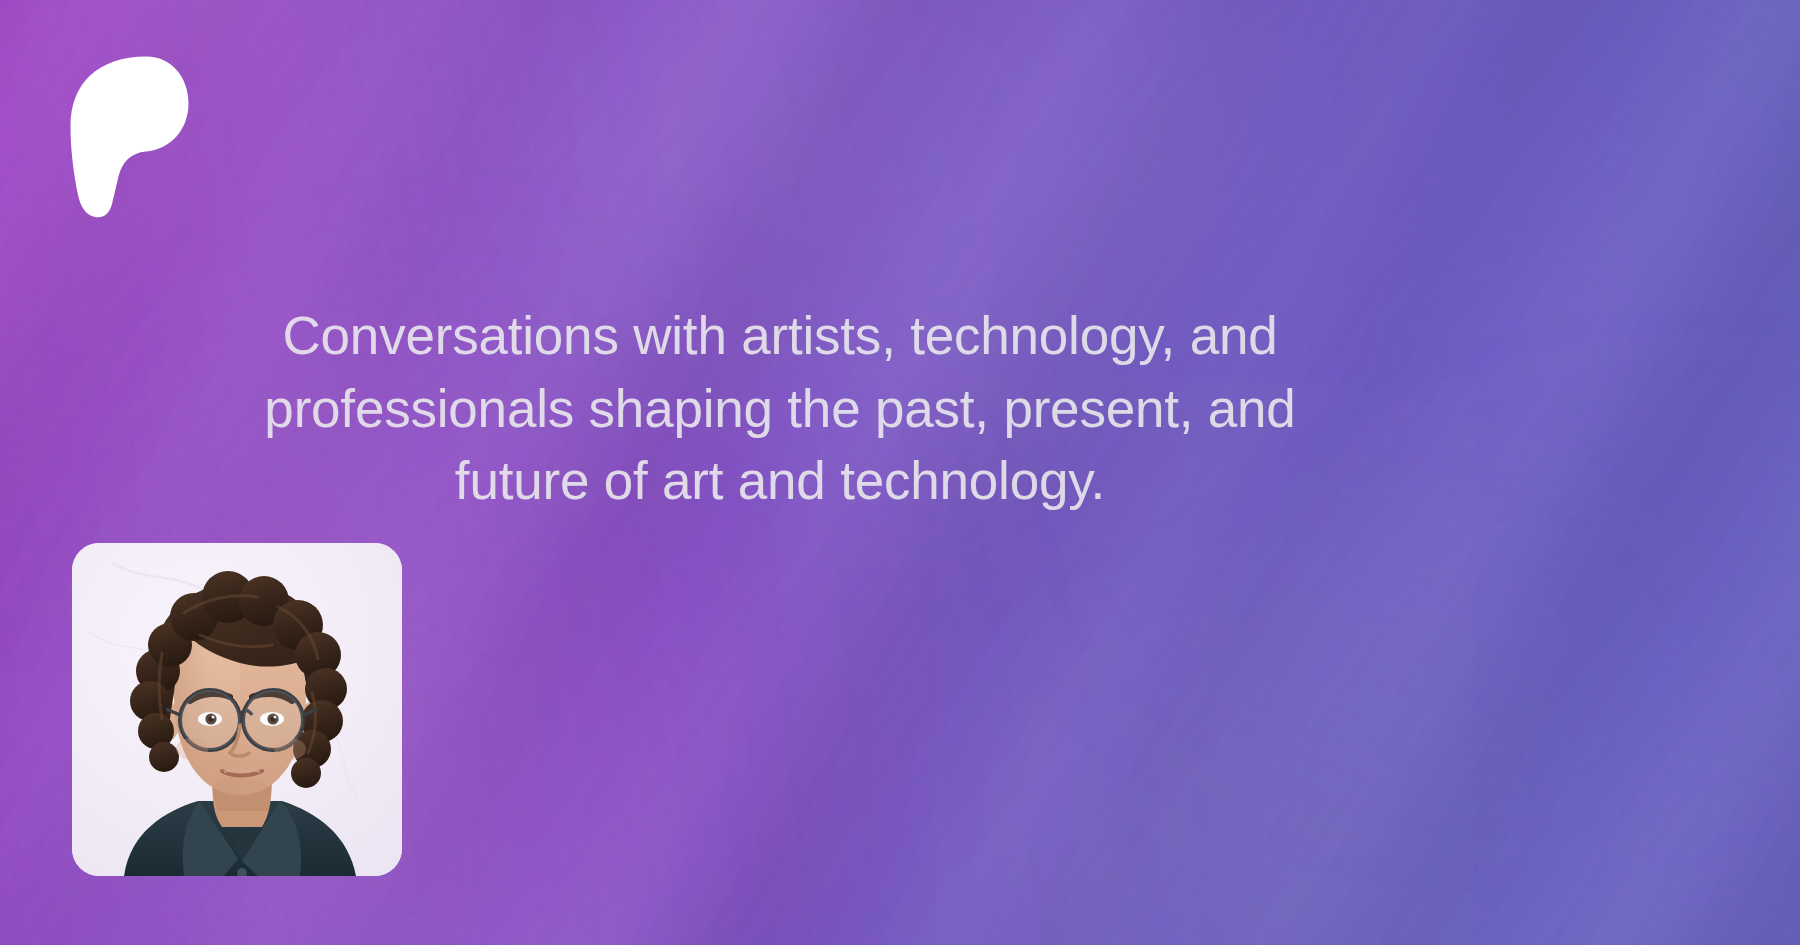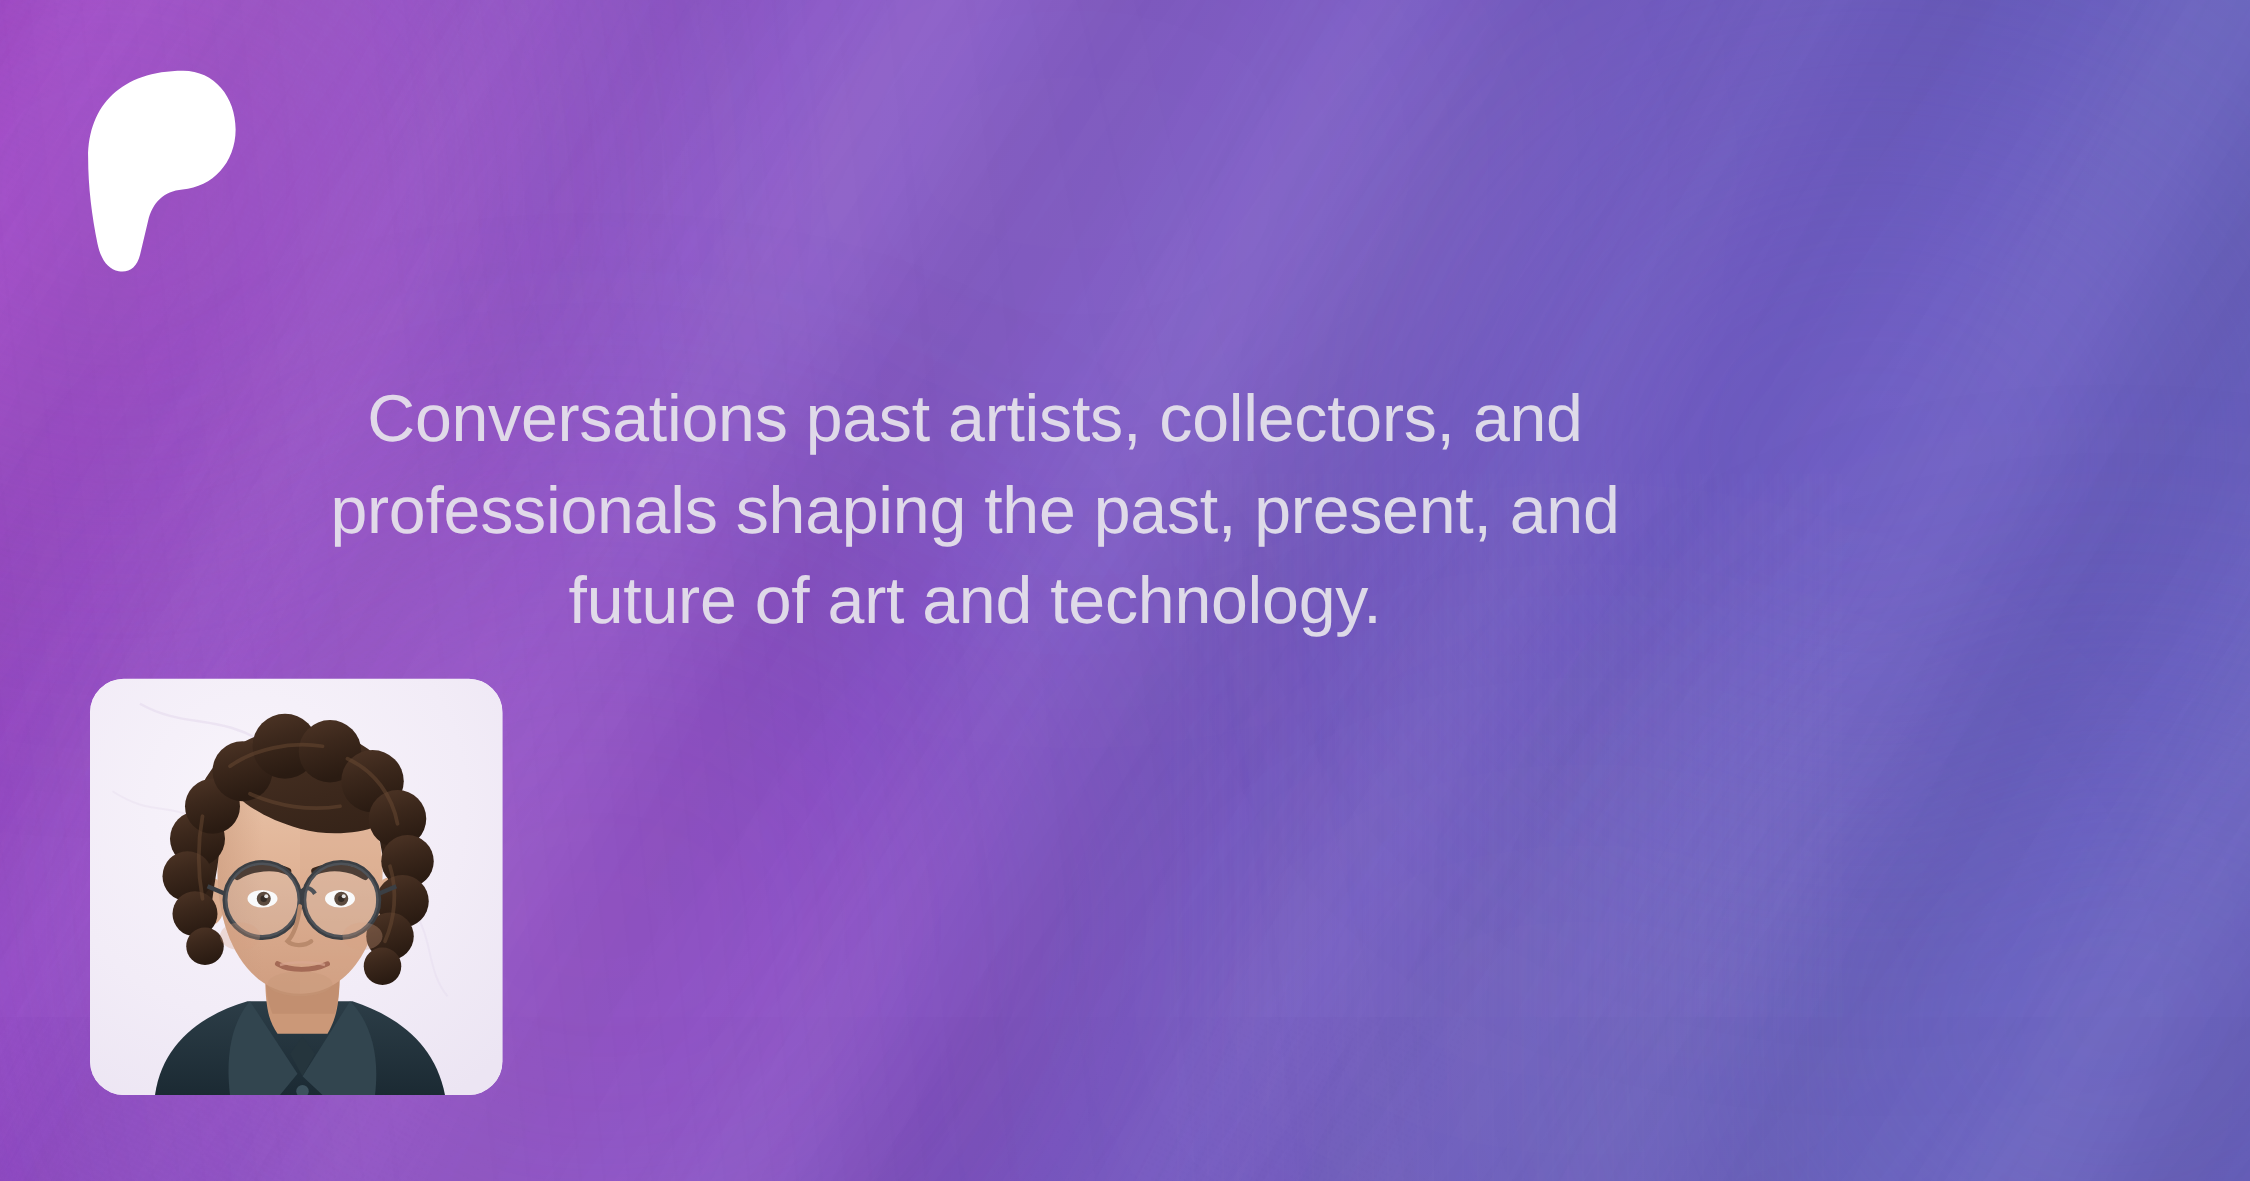--- a/index.html
+++ b/index.html
@@ -215,21 +215,21 @@
                C120.5 78.0 102.0 97.5 78.0 99.5
                C63.0 100.8 54.0 110.0 50.5 124.5
                L44.0 152.0
                C41.5 162.0 35.0 166.5 27.0 165.0
                C18.0 163.3 12.5 155.0 10.0 143.0
                C5.5 121.0 2.5 97.5 2.5 74.0
                C2.5 32.0 29.5 4.5 78.5 4.5 Z" fill="#ffffff"></path>
     </svg>
   </div>
 
-  <div class="headline">Conversations past artists, collectors, and professionals shaping the past, present, and future of art and technology.</div>
+  <div class="headline">Conversations with artists, technology, and professionals shaping the past, present, and future of art and technology.</div>
 
   <div class="photo-card">
     <svg viewBox="0 0 330 333" xmlns="http://www.w3.org/2000/svg" aria-hidden="true">
       <defs>
         <clipPath id="cardclip">
           <rect x="0" y="0" width="330" height="333" rx="27" ry="27"></rect>
         </clipPath>
         <radialGradient id="bgWash" cx="40%" cy="30%" r="85%">
           <stop offset="0%" stop-color="#f8f4fb"></stop>
           <stop offset="60%" stop-color="#f2ecf7"></stop>

